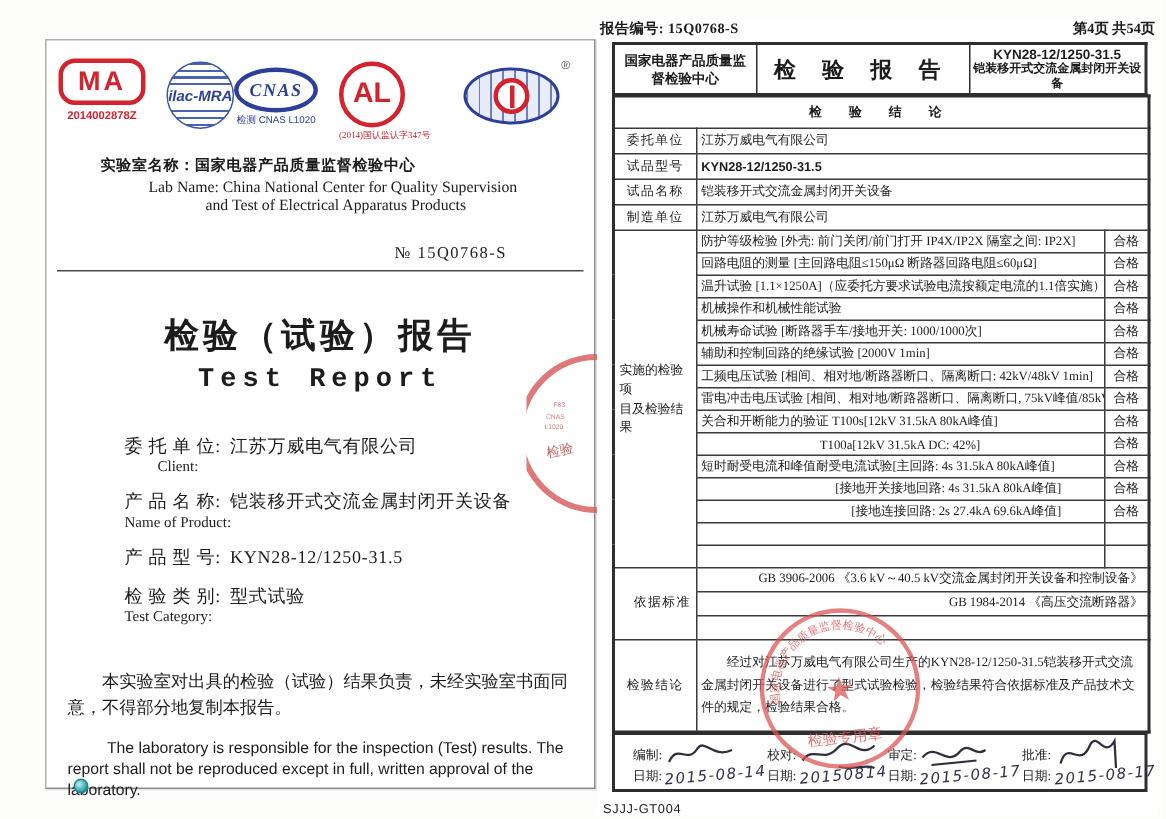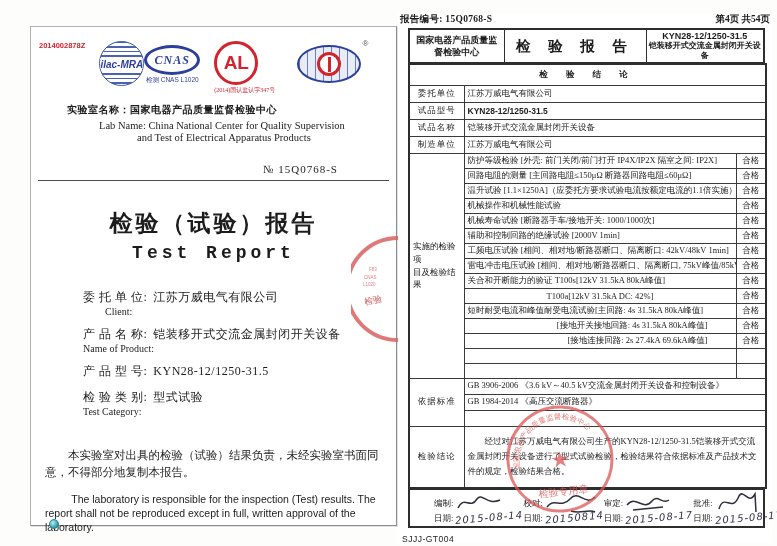--- a/index.html
+++ b/index.html
@@ -78,52 +78,53 @@
   .hdr-title { width:142px; font-size:14.5px; font-weight:bold; letter-spacing:7px; }
   .hdr-prod { width:118px; padding:1px 2px; }
   .hdr-model { font-size:9px; font-weight:bold; font-family:"Liberation Sans",sans-serif; }
   .hdr-prodname { font-size:8px; font-weight:bold; line-height:1.25; }
   .main-table { margin-left:10px; margin-top:-1px; width:357px; border:2px solid #2e2e2e; }
   .main-table td { border:1px solid #3a3a3a; font-size:8.5px; vertical-align:middle;
     padding:0 3px; overflow:hidden; }
   .h-sec  td { height:21px; }
   .h-info td { height:17px; }
   .h-test td { height:15px; }
-  .h-std  td { height:16px; }
+  .h-std  td { height:16px;text-align:right; }
   .h-conc td { height:62px; }
   .sec-title { text-align:center; font-weight:bold; font-size:11px; letter-spacing:8px; }
   .lbl { text-align:center; letter-spacing:1px; }
   .val { padding-left:6px; }
   .val-strong { font-family:"Liberation Sans",sans-serif; font-weight:bold; font-size:8.5px; }
   .test-lbl { font-size:8.5px; line-height:1.5; }
   .test-item { font-size:7.5px; white-space:nowrap; }
   .test-res { text-align:center; font-size:8px; padding:0 1px; }
   .ta-c { text-align:center; }
   .ta-r { text-align:right; padding-right:28px !important; }
   .std-item { font-size:8px; white-space:nowrap; padding-left:6px; }
   .conc-text { font-size:8.5px; line-height:1.8; padding:2px 8px; text-indent:2em; }
   .sign-box { margin-left:10px; margin-top:-1px; width:357px; height:40px; border:2px solid #2e2e2e;
-    display:flex; align-items:center; justify-content:space-between; padding:0 24px; position:relative; }
+    display:flex; align-items:center; justify-content:space-between; padding:0 12px; position:relative; }
   .sign-cell { position:relative; font-size:8.5px; }
   .sign-line1 { display:flex; align-items:flex-end; height:18px; }
   .sign-svg { margin-left:2px; margin-bottom:-4px; }
   .sign-line2 { margin-top:2px; white-space:nowrap; }
   .hw { display:inline-block; font-family:"DejaVu Sans", sans-serif; font-style:italic; font-size:10px;
     color:#30304a; transform:rotate(-5deg); letter-spacing:1px; margin-left:2px; }
   .form-code { margin:6px 0 0 4px; font-size:8.5px; font-family:"Liberation Sans",sans-serif; letter-spacing:0.5px; }
   .big-stamp { position:absolute; left:106px; top:390px; transform:rotate(-6deg); opacity:0.88; pointer-events:none; }
 </style>
 </head>
 <body>
 
 <div class="canvas">
 
   <section class="left-page">
     <div class="logo-row">
       <div class="logo-cma">
+        <div class="cma-box">MA</div>
         <div class="cma-num">2014002878Z</div>
       </div>
       <div class="logo-ilac">
         <div class="ilac-band">ilac-MRA</div>
       </div>
       <div class="logo-cnas">
         <div class="cnas-oval">CNAS</div>
         <div class="cnas-code">检测 CNAS L1020</div>
       </div>
       <div class="logo-al">

